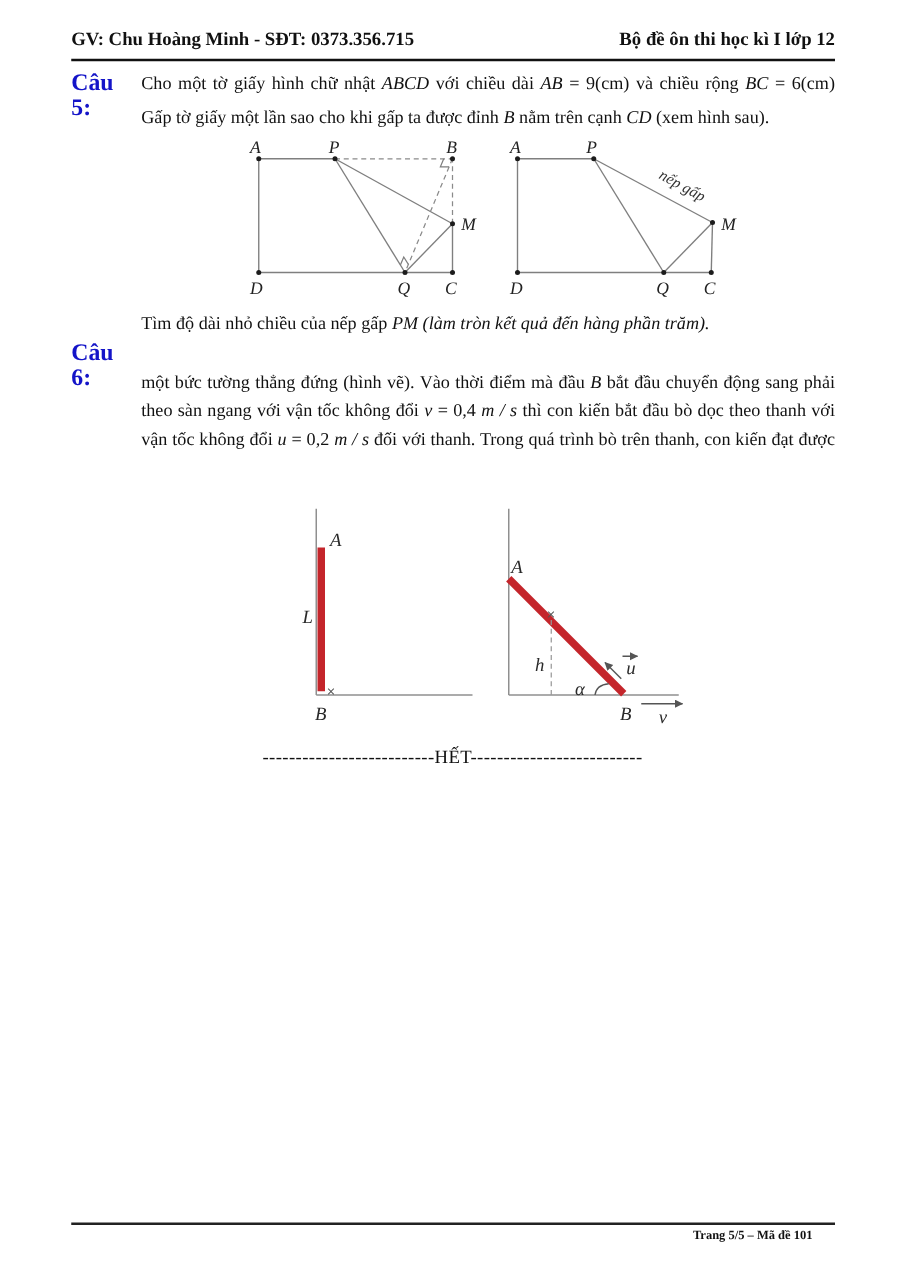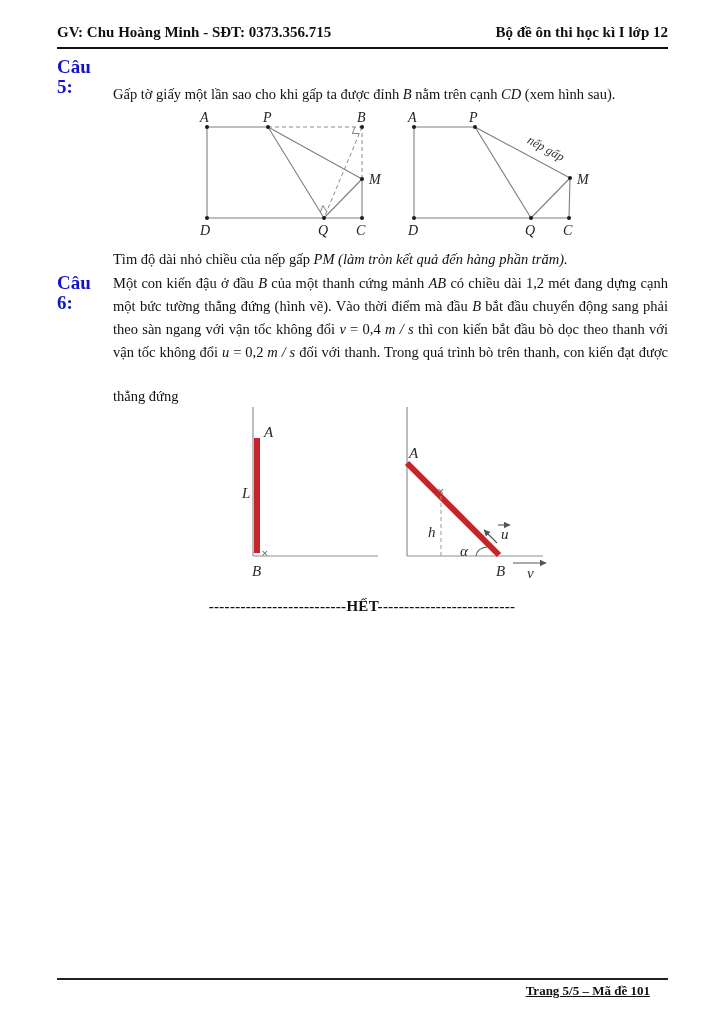--- a/index.html
+++ b/index.html
@@ -9,23 +9,23 @@
        justify-content:space-between;font-weight:bold;font-size:15px;}
   .hdr-rule{position:absolute;left:57px;right:56px;top:47px;height:2px;background:#111;}
   .qlabel{position:absolute;left:57px;width:54px;font-weight:bold;font-size:19px;
           color:var(--accent_blue,#1414c8);line-height:20px;}
   .tline{position:absolute;left:113px;width:555px;font-size:14.5px;line-height:20px;}
   .jl{text-align:justify;text-align-last:justify;}
   .v{font-style:italic;}
   .sub{font-size:9.5px;position:relative;top:3px;}
   .figwrap{position:absolute;}
   .end{position:absolute;left:0;right:0;top:598px;text-align:center;
-       font-weight:bold;font-size:15px;letter-spacing:.3px;}
+       font-weight:normal;font-size:15px;letter-spacing:.3px;}
   .ftr-rule{position:absolute;left:57px;right:56px;top:978px;height:1.5px;background:#222;}
-  .ftr{position:absolute;right:74px;top:983px;font-weight:bold;font-size:13px;text-decoration:underline;}
+  .ftr{position:absolute;right:74px;top:983px;font-weight:bold;font-size:10px;}
   
   .ln{stroke:#7f7f7f;stroke-width:1.1;fill:none;}
   .dsh{stroke:#8a8a8a;stroke-width:1;fill:none;stroke-dasharray:4 3;}
   .ra{stroke:#7f7f7f;stroke-width:1;fill:none;}
   .dot{fill:#1c1c1c;}
   .lbl{font:italic 14px "Liberation Serif",serif;fill:#222;}
   .crease{font:italic 12.5px "Liberation Serif",serif;fill:#333;}
   
   .wall{stroke:#8f8f8f;stroke-width:1.2;fill:none;}
   .rod{stroke:var(--rod_red,#c4252b);stroke-width:6;fill:none;}
@@ -39,20 +39,21 @@
 
 <div class="page">
 
   <div class="hdr">
     <span>GV: Chu Hoàng Minh - SĐT: 0373.356.715</span>
     <span>Bộ đề ôn thi học kì I lớp 12</span>
   </div>
   <div class="hdr-rule"></div>
 
   <div class="qlabel" style="top:57px">Câu 5:</div>
+  <div class="tline jl" style="top:57px"><span>Cho một tờ giấy hình chữ nhật </span><span class="v">ABCD</span><span> với chiều dài </span><span class="v">AB</span><span> = 9(cm) và chiều rộng </span><span class="v">BC</span><span> = 6(cm)</span></div>
   <div class="tline" style="top:84px"><span>Gấp tờ giấy một lần sao cho khi gấp ta được đỉnh </span><span class="v">B</span><span> nằm trên cạnh </span><span class="v">CD</span><span> (xem hình sau).</span></div>
 
   <svg class="figwrap" style="left:190px;top:103px" width="410" height="140" viewBox="190 103 410 140">
 
     <g>
       <line class="ln" x1="207" y1="127" x2="268" y2="127"></line>
       <line class="dsh" x1="268" y1="127" x2="362" y2="127"></line>
       <line class="ln" x1="207" y1="127" x2="207" y2="218"></line>
       <line class="ln" x1="207" y1="218" x2="362" y2="218"></line>
       <line class="ln" x1="362" y1="218" x2="362" y2="179"></line>
@@ -99,25 +100,23 @@
       <text class="lbl" x="408" y="235">D</text>
       <text class="lbl" x="525" y="235">Q</text>
       <text class="lbl" x="563" y="235">C</text>
       <text class="crease" x="544" y="152" text-anchor="middle" transform="rotate(28.5 544 152)">nếp gấp</text>
     </g>
   </svg>
 
   <div class="tline" style="top:249px"><span>Tìm độ dài nhỏ chiều của nếp gấp </span><span class="v">PM</span><span class="v"> (làm tròn kết quả đến hàng phần trăm).</span></div>
 
   <div class="qlabel" style="top:273px">Câu 6:</div>
-  <div class="tline jl" style="top:273px"><span>Một con kiến đậu ở đầu </span><span class="v">B</span><span> của một thanh cứng mảnh </span><span class="v">AB</span><span> có chiều dài 1,2 mét đang dựng cạnh</span></div>
   <div class="tline jl" style="top:296px"><span>một bức tường thẳng đứng (hình vẽ). Vào thời điểm mà đầu </span><span class="v">B</span><span> bắt đầu chuyển động sang phải</span></div>
   <div class="tline jl" style="top:319px"><span>theo sàn ngang với vận tốc không đổi </span><span class="v">v</span><span> = 0,4 </span><span class="v">m / s</span><span> thì con kiến bắt đầu bò dọc theo thanh với</span></div>
   <div class="tline jl" style="top:342px"><span>vận tốc không đổi </span><span class="v">u</span><span> = 0,2 </span><span class="v">m / s</span><span> đối với thanh. Trong quá trình bò trên thanh, con kiến đạt được</span></div>
-  <div class="tline" style="top:386px"><span>thẳng đứng</span></div>
 
   <svg class="figwrap" style="left:235px;top:400px" width="325" height="185" viewBox="235 400 325 185">
     <defs>
       <marker id="ah" markerWidth="8" markerHeight="8" refX="5.5" refY="3" orient="auto">
         <path d="M0,0 L6,3 L0,6 z" fill="#555"></path>
       </marker>
     </defs>
 
     <g>
       <line class="wall" x1="253" y1="407" x2="253" y2="556"></line>

